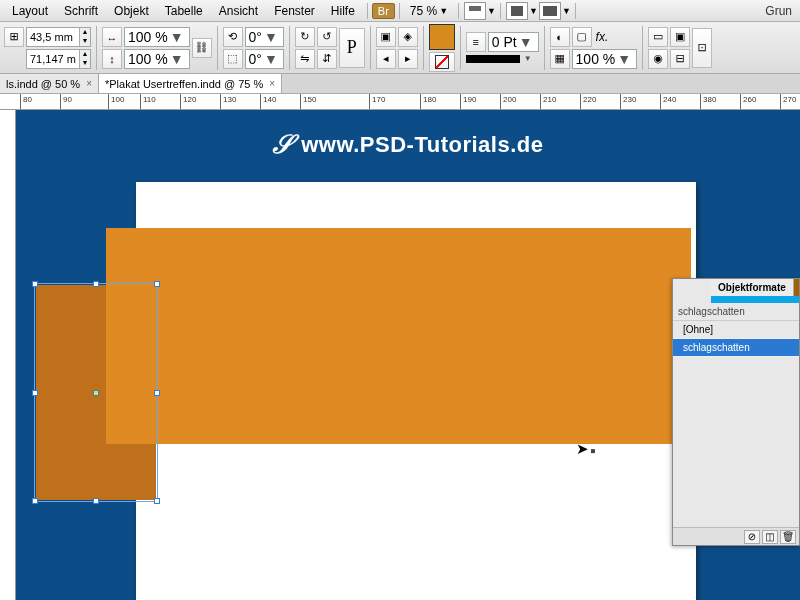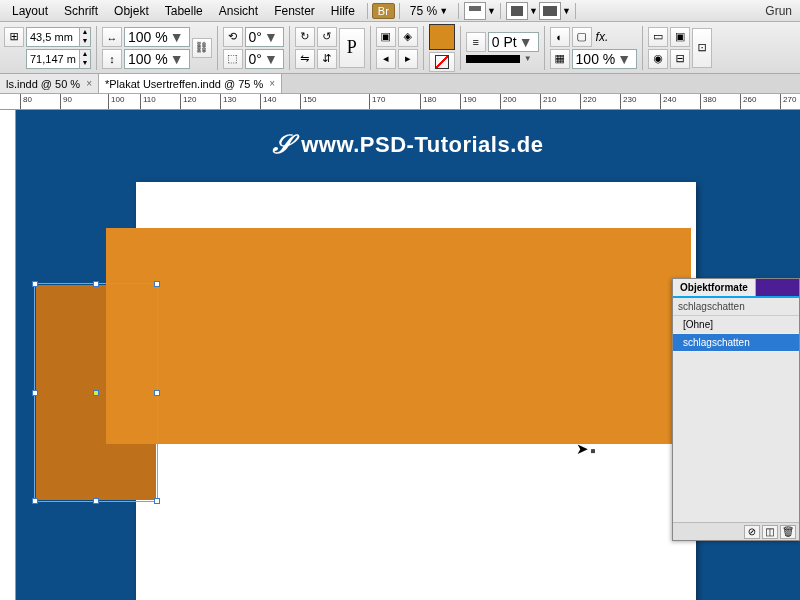--- a/index.html
+++ b/index.html
@@ -57,21 +57,21 @@
 .handle { position: absolute; width: 6px; height: 6px; background: #fff; border: 1px solid #3a7ac8; }
 .handle.c { background: #d6e84a; }
 .h-tl{left:-3px;top:-3px}.h-tm{left:50%;margin-left:-3px;top:-3px}.h-tr{right:-3px;top:-3px}
 .h-ml{left:-3px;top:50%;margin-top:-3px}.h-mc{left:50%;top:50%;margin-left:-3px;margin-top:-3px}.h-mr{right:-3px;top:50%;margin-top:-3px}
 .h-bl{left:-3px;bottom:-3px}.h-bm{left:50%;margin-left:-3px;bottom:-3px}.h-br{right:-3px;bottom:-3px}
 
 .cursor-arrow { position: absolute; left: 560px; top: 330px; font-size: 15px; color: #000; pointer-events:none; }
 
 
 .panel { position: absolute; right: 0; top: 168px; width: 128px; background: #e8e8e8; border: 1px solid #888; box-shadow: -1px 1px 4px rgba(0,0,0,.3); font-size: 11px; }
-.panel .tabrow { display: flex; background: #4c1d95; border-bottom: 2px solid #0ea5e9; }
+.panel .tabrow { display: flex; background: #a16207; border-bottom: 7px solid #0ea5e9; margin-left: 38px; }
 .panel .tabrow .ptab { padding: 3px 7px; background: #ececec; border-right: 1px solid #aaa; font-weight: bold; font-size: 10px; }
 .panel .filter { padding: 3px 5px; border-bottom: 1px solid #ccc; color: #444; font-size: 10px; }
 .panel .list { }
 .panel .li { padding: 3px 10px; border-bottom: 1px solid #eee; cursor: default; font-size: 10px; }
 .panel .li.sel { background: #2a7ad4; color: #fff; }
 .panel .spacer { height: 170px; }
 .panel .foot { height: 18px; background: #e0e0e0; border-top: 1px solid #bbb; display:flex; justify-content:flex-end; align-items:center; gap:2px; padding:0 3px; }
 .panel .foot .fb { width: 16px; height: 14px; border: 1px solid #aaa; background: #f4f4f4; font-size: 10px; display:inline-flex; align-items:center; justify-content:center; }
 
 </style>

